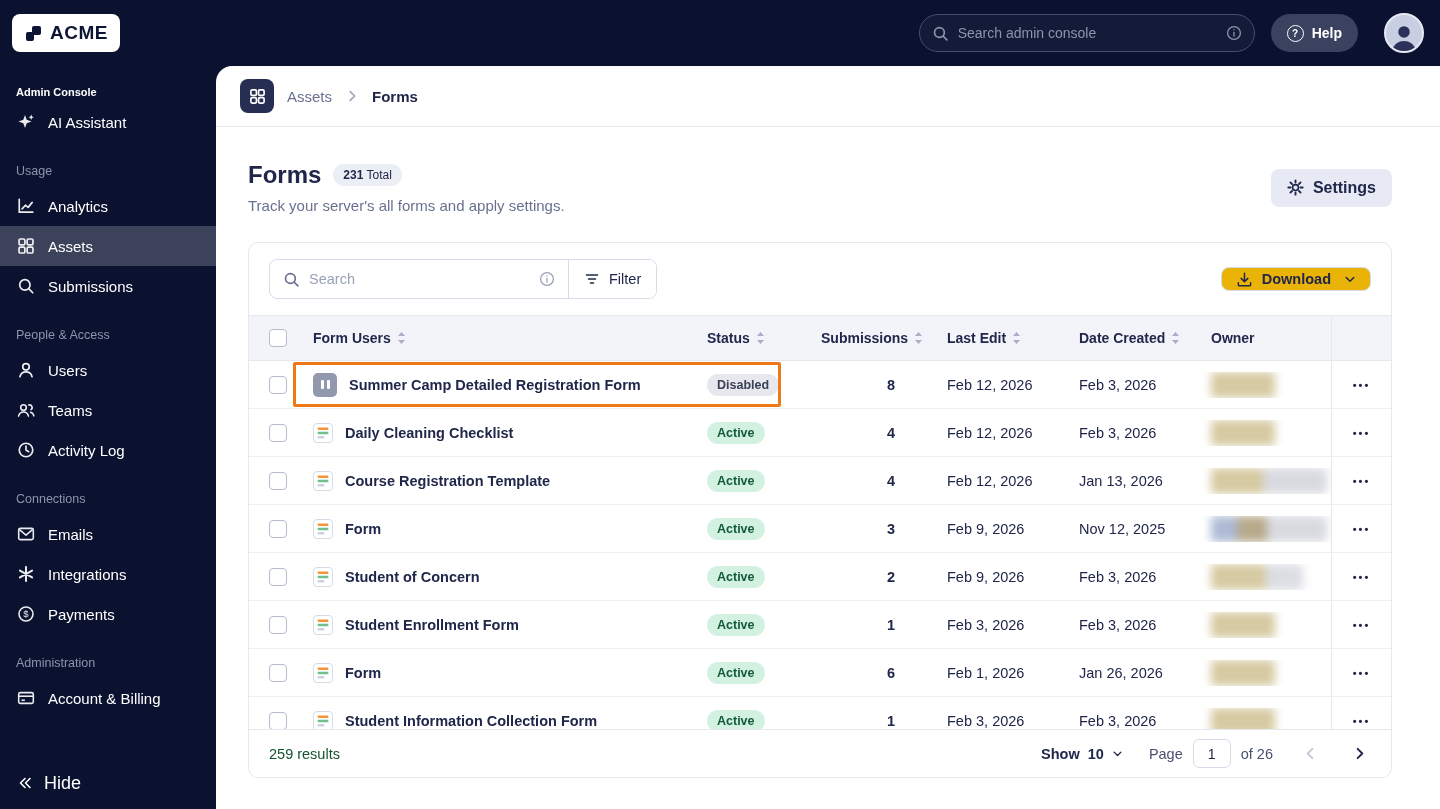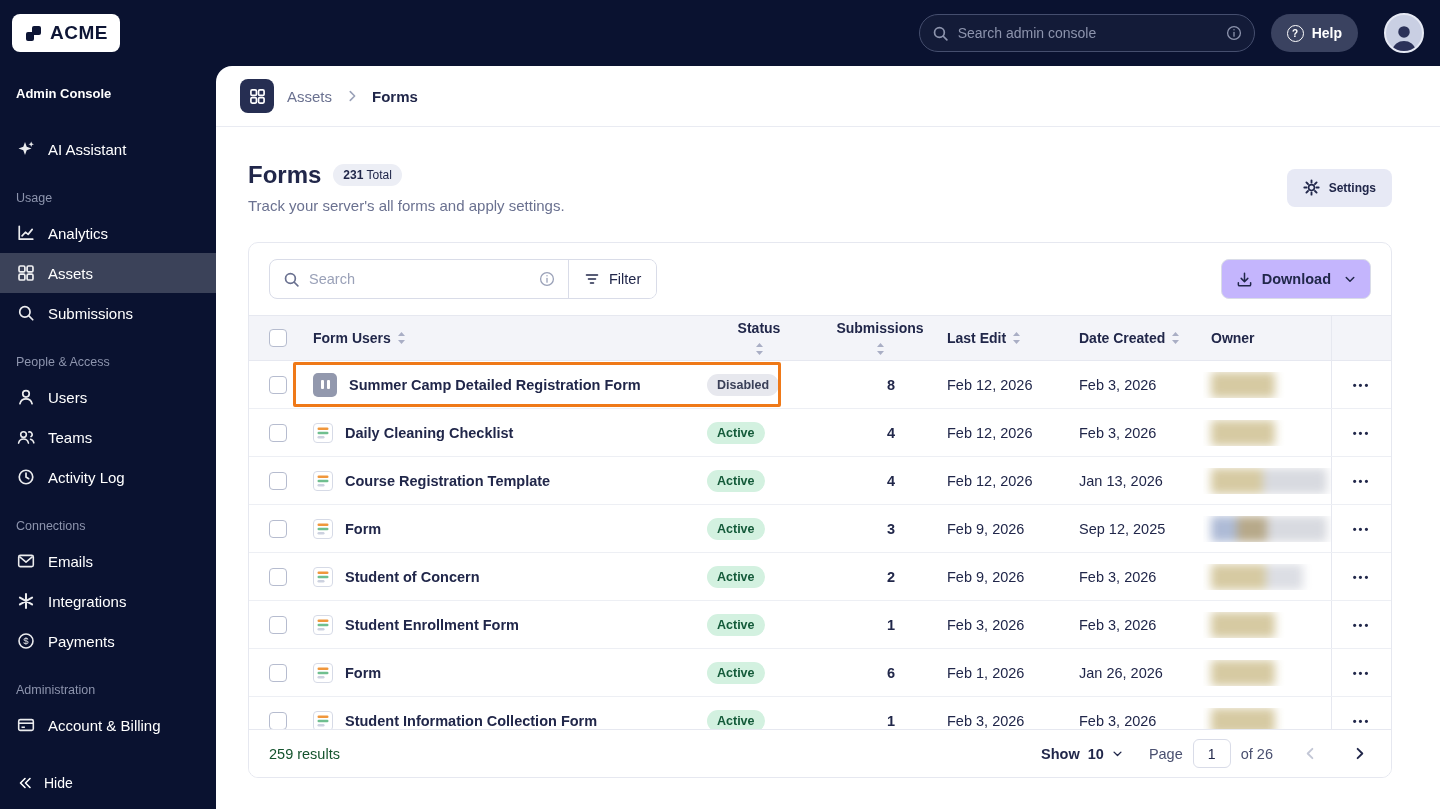--- a/index.html
+++ b/index.html
@@ -28,70 +28,70 @@
     color:#fff; display:flex; align-items:center; gap:8px; font-size:14px; font-weight:700;
     font-family:inherit; cursor:pointer; }
   .qmark{ width:17px; height:17px; border:1.5px solid #fff; border-radius:50%;
     display:flex; align-items:center; justify-content:center; font-size:10px; font-weight:700; }
   .avatar{ width:40px; height:40px; border-radius:50%; background:#c9cfe3; border:2px solid #e6e9f4;
     margin-left:10px; overflow:hidden; display:flex; align-items:flex-end; justify-content:center; cursor:pointer; }
 
   
   .sidebar{ position:absolute; top:66px; left:0; width:216px; height:743px;
     display:flex; flex-direction:column; color:#fff; padding-top:20px; }
-  .sidebar-title{ font-size:13px; font-weight:700; padding:0 16px; margin-bottom:28px; }
+  .sidebar-title{ font-size:11px; font-weight:700; padding:0 16px; margin-bottom:4px; }
   .nav-item{ height:40px; display:flex; align-items:center; gap:12px; padding:0 16px;
     font-size:15px; color:#fff; cursor:pointer; }
   .nav-item .ic{ width:20px; display:flex; justify-content:center; opacity:.92; }
   .nav-item.active{ background:#3b4259; }
   .section-label{ font-size:12.5px; color:#8d94ad; margin:22px 16px 8px; }
   .hide-row{ margin-top:auto; height:52px; display:flex; align-items:center; gap:11px;
-    padding:0 17px; font-size:14px; cursor:pointer; }
+    padding:0 17px; font-size:18px; cursor:pointer; }
 
   
   .main{ position:absolute; top:66px; left:216px; width:1224px; height:743px;
     background:#fff; border-top-left-radius:16px; overflow:hidden; }
   .crumbbar{ height:61px; display:flex; align-items:center; gap:13px; padding:0 24px;
     border-bottom:1px solid #e9ebf2; }
   .crumb-appicon{ width:34px; height:34px; border-radius:8px; background:#262e52;
     display:flex; align-items:center; justify-content:center; }
   .crumb-link{ font-size:15px; color:#6a7190; cursor:pointer; }
   .crumb-current{ font-size:15px; font-weight:700; color:#21274a; }
 
   .content{ padding:34px 48px 0 32px; }
   .page-head{ display:flex; align-items:center; justify-content:space-between; margin-bottom:28px; }
   .title-row{ display:flex; align-items:center; gap:12px; margin-bottom:8px; }
   .page-title{ font-size:24px; font-weight:800; color:#21274a; }
   .total-badge{ background:#eceef5; border-radius:12px; padding:4px 10px; font-size:12px; color:#21274a; }
   .total-badge b{ font-weight:800; }
   .subtitle{ font-size:15px; color:#6a7190; }
   .settings-btn{ background:#e7e9f5; border:none; border-radius:8px; height:38px; padding:0 16px;
-    display:flex; align-items:center; gap:9px; color:#21274a; font-size:12px; font-weight:700;
+    display:flex; align-items:center; gap:9px; color:#21274a; font-size:16px; font-weight:700;
     font-family:inherit; cursor:pointer; }
 
   
   .card{ border:1px solid #e6e8f0; border-radius:10px; overflow:hidden; }
   .card-toolbar{ padding:16px 20px; display:flex; align-items:center; justify-content:space-between; }
   .search-filter{ display:flex; height:40px; border:1px solid #d9dce8; border-radius:8px; overflow:hidden; }
   .sf-search{ width:298px; display:flex; align-items:center; gap:9px; padding:0 13px; color:#6a7190; }
   .sf-search input{ flex:1; border:none; outline:none; font-size:14.5px; font-family:inherit; color:#0f766e; }
   .sf-search input::placeholder{ color:#9aa1b8; }
   .filter-btn{ border:none; border-left:1px solid #d9dce8; background:#fff; display:flex; align-items:center;
     gap:9px; padding:0 15px; font-size:14.5px; color:#21274a; font-family:inherit; cursor:pointer; }
-  .download-btn{ background:#c4b5fd; border:1px solid #d9dce8; border-radius:8px; height:40px; padding:0 14px;
+  .download-btn{ background:#eab308; border:1px solid #d9dce8; border-radius:8px; height:24px; padding:0 14px;
     display:flex; align-items:center; gap:9px; font-size:14.5px; font-weight:700; color:#21274a;
     font-family:inherit; cursor:pointer; }
   .download-btn .chev{ margin-left:4px; }
 
   .grid-cols{ display:grid; grid-template-columns:56px 392px 114px 128px 132px 132px 128px 1fr; }
   .thead{ background:#f3f4f9; height:46px; align-items:center; border-top:1px solid #e6e8f0;
     border-bottom:1px solid #e6e8f0; }
   .th{ display:flex; align-items:center; gap:6px; font-size:14px; font-weight:700; color:#21274a;
     padding-left:8px; line-height:1.15; cursor:pointer; }
-  .th.no-pad{ padding-left:10px;flex-direction:column; }
+  .th.no-pad{ padding-left:10px; }
   .sort{ color:#a9aec5; flex:none; }
   .cell-check{ padding-left:20px; display:flex; align-items:center; }
   .cb{ appearance:none; -webkit-appearance:none; width:18px; height:18px; border:1.5px solid #b6bccf;
     border-radius:4px; background:#fff; cursor:pointer; }
 
   .rows-viewport{ height:368px; overflow:hidden; }
   .trow{ height:48px; align-items:center; border-bottom:1px solid #edeff4; position:relative; background:#fff; }
   .cell{ font-size:14.5px; color:#21274a; }
   .cell-name{ display:flex; align-items:center; gap:12px; padding-left:8px; }
   .fname{ font-weight:700; cursor:pointer; }
@@ -535,21 +535,21 @@
                   <rect x="4.5" y="8.8" width="11" height="2.5" rx="1.25" fill="#6fbf8f"></rect>
                   <rect x="4.5" y="13" width="7" height="2.5" rx="1.25" fill="#ccd1df"></rect>
                 </svg>
       </span>
 
       <span class="fname">Form</span>
     </div>
     <div class="cell cell-status"><span class="badge badge-active">Active</span></div>
     <div class="cell cell-subs">3</div>
     <div class="cell cell-date">Feb 9, 2026</div>
-    <div class="cell cell-date">Sep 12, 2025</div>
+    <div class="cell cell-date">Nov 12, 2025</div>
     <div class="cell cell-owner">
               <span class="owner-blur"></span>
             </div>
     <div class="cell cell-actions">
               <span class="dots">•••</span>
             </div>
 
   </div>
           <div class="trow grid-cols">
     <div class="cell cell-check">

